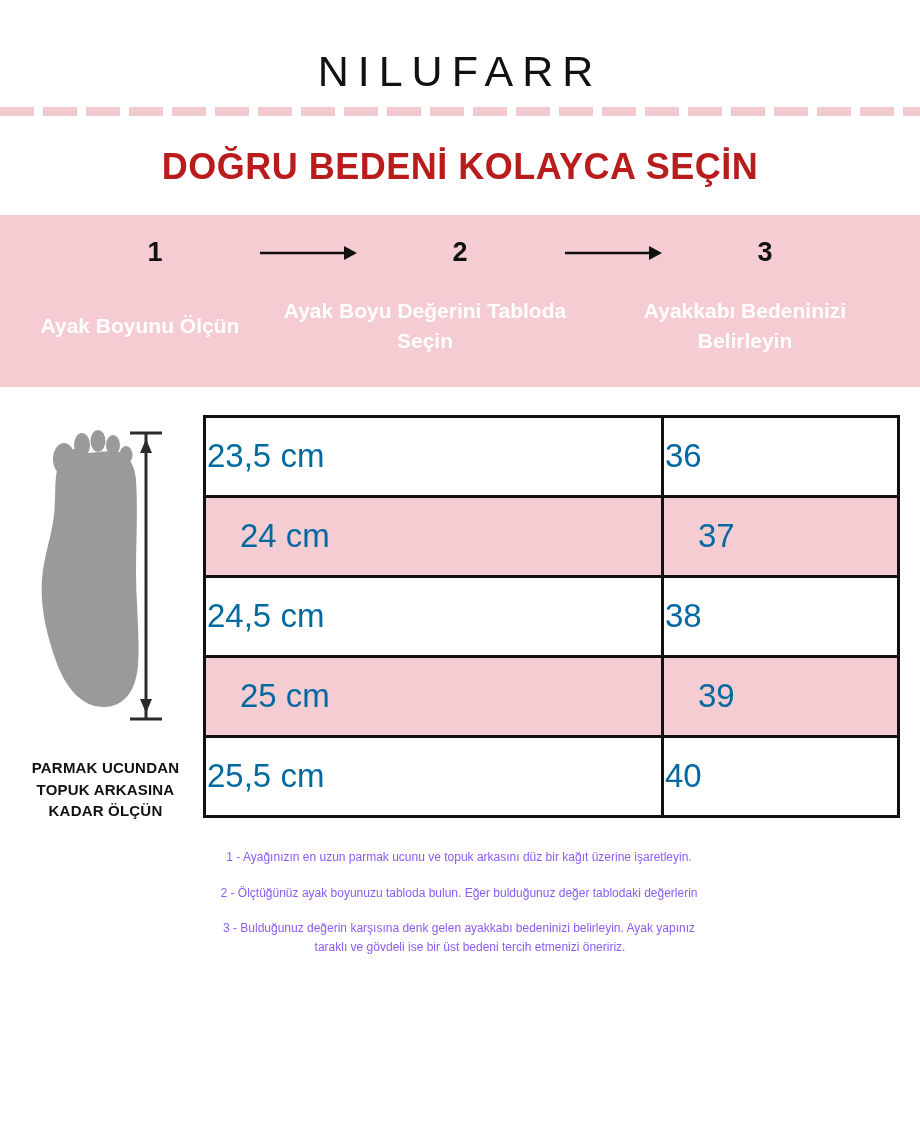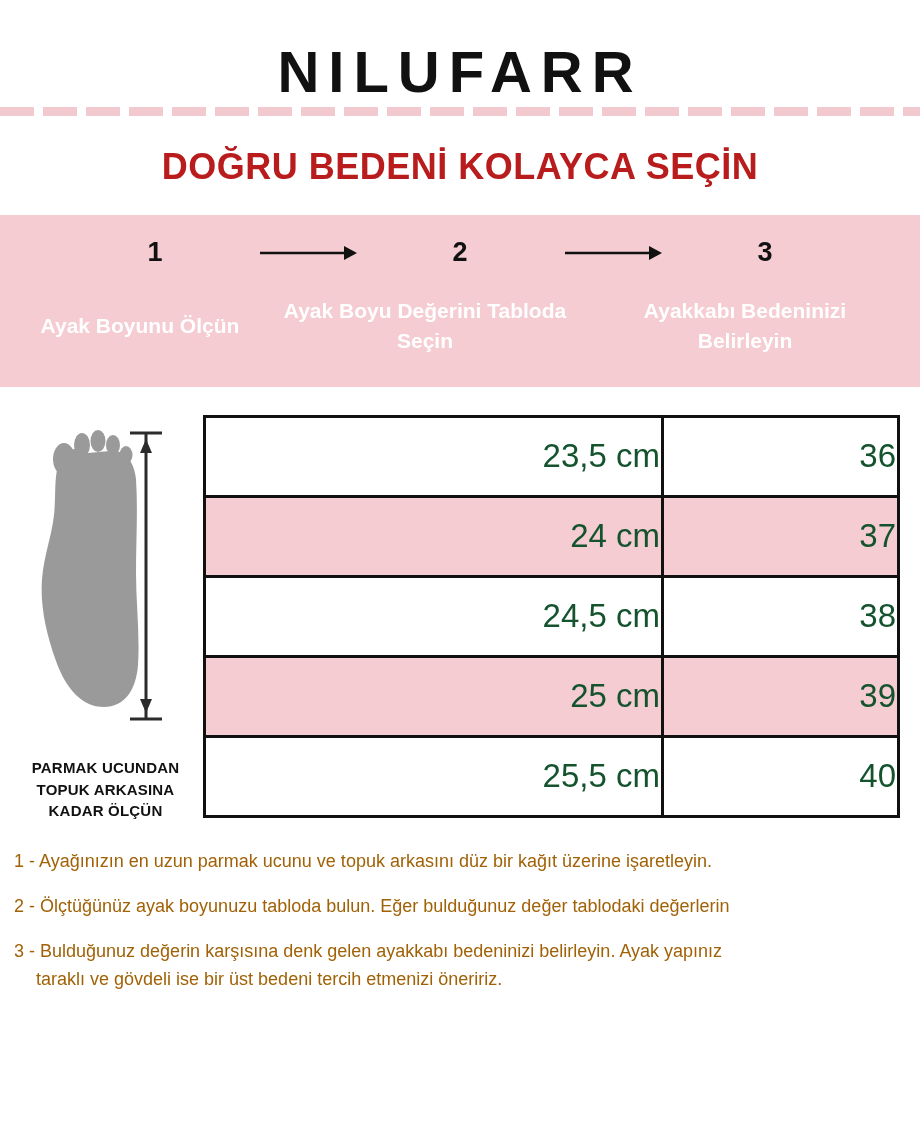--- a/index.html
+++ b/index.html
@@ -19,22 +19,22 @@
 
   
   .brand-bar {
     height: 103px;
     display: flex;
     align-items: center;
     justify-content: center;
     background: #ffffff;
   }
   .brand-title {
-    font-size: 58px;
-    font-weight: bold;
+    font-size: 43px;
+    font-weight: normal;
     letter-spacing: 9px;
     color: #111111;
     font-family: "Liberation Sans", sans-serif;
     margin-top: 39px;
   }
 
   
   .dashed-divider {
     height: 16px;
     display: flex;
@@ -140,38 +140,39 @@
   }
 
   table.size-table {
     border-collapse: collapse;
     width: 694px;
     table-layout: fixed;
   }
   table.size-table td {
     border: 3px solid #111111;
     height: 80px;
-    text-align: right;
+    text-align: left;
     font-size: 33px;
-    color: #14532d;
+    color: #0369a1;
     font-family: "Liberation Sans", sans-serif;
   }
   table.size-table td.cm { width: 458px; }
   table.size-table td.size { width: 236px; }
   tr.alt td { background: #f5ccd2; padding-left: 34px; }
 
   
   .instructions {
     padding: 26px 16px 0 14px;
   }
   .instr {
-    font-size: 18px;
+    font-size: 12px;
     line-height: 1.55;
-    color: #a16207;
+    color: #8b5cf6;
     margin-bottom: 17px;
+    text-align: center;
   }
   .instr .cont {
     display: block;
     padding-left: 22px;
   }
 </style>
 </head>
 <body>
 
 <div class="brand-bar">

